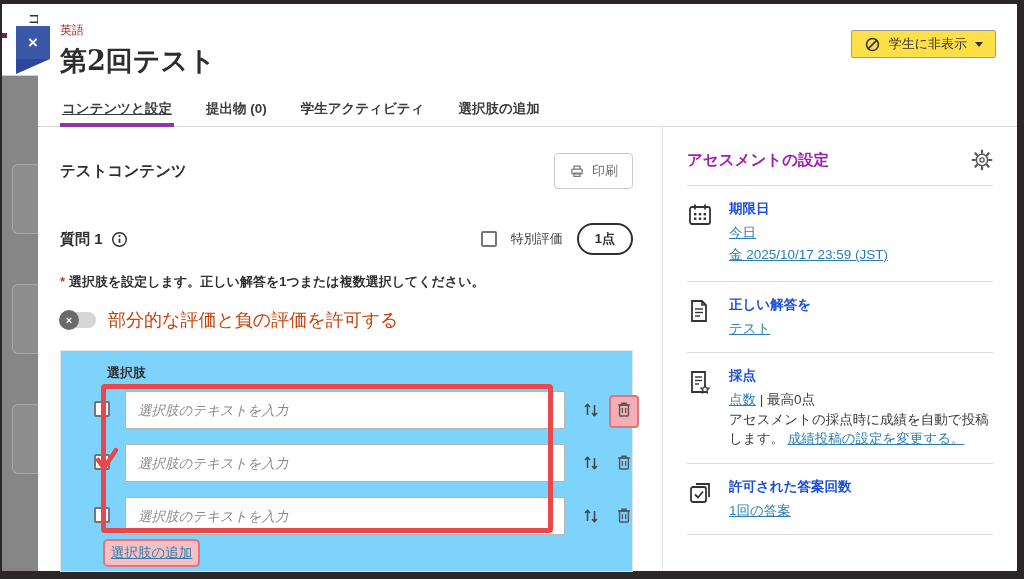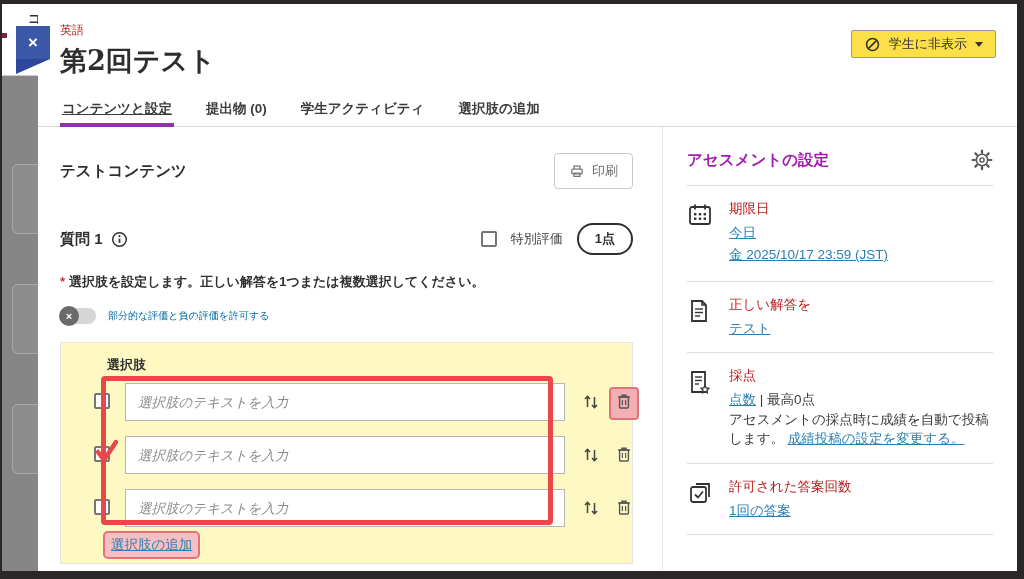--- a/index.html
+++ b/index.html
@@ -48,44 +48,44 @@
   .cb { width:16px; height:16px; border:2px solid #757575; border-radius:2px; background:#fff; }
   .special-label { font-size:13px; color:#3b3b3b; }
   .points-pill { border:2px solid #2f2f2f; border-radius:999px; padding:5px 16px; font-size:13px; font-weight:bold; color:#2f2f2f; background:#fff; cursor:pointer; }
 
   .required-line { margin-top:18px; font-size:13px; font-weight:bold; color:#2f2f2f; }
   .req-star { color:#c0392b; margin-right:4px; }
 
   .toggle-row { margin-top:17px; display:flex; align-items:center; gap:12px; }
   .toggle-track { width:36px; height:16px; background:#d6d6d6; border-radius:999px; position:relative; cursor:pointer; }
   .toggle-knob { position:absolute; left:-1px; top:-2px; width:20px; height:20px; border-radius:50%; background:#6a6a6a; color:#fff; display:flex; align-items:center; justify-content:center; font-size:11px; font-weight:bold; }
-  .toggle-label { font-size:10px; color:#0369a1; }
-
-  
-  .choices-box { margin-top:18px; width:573px; height:222px; background:#fef9c3; border:1px solid #e4e4e4; position:relative; }
+  .toggle-label { font-size:18px; color:#c2410c; }
+
+  
+  .choices-box { margin-top:18px; width:573px; height:222px; background:#7dd3fc; border:1px solid #e4e4e4; position:relative; }
   .choices-label { position:absolute; left:46px; top:13px; font-size:13px; font-weight:bold; color:#2f2f2f; }
   .annotation-rect { position:absolute; left:40px; top:33px; width:452px; height:149px; border:5px solid #e8474b; border-radius:4px; pointer-events:none; z-index:5; }
   .choice-row { position:absolute; left:16px; width:100%; height:38px; }
   .row-cb { position:absolute; left:17px; top:10px; }
   .red-check { position:absolute; left:-3px; top:-10px; z-index:6; }
   .choice-input { position:absolute; left:48px; top:0; width:440px; height:38px; border:1px solid #b5b5b5; background:#fff; padding:0 12px; font-size:13.5px; color:#333; font-family:"Liberation Sans","DejaVu Sans",sans-serif; }
   .choice-input::placeholder { color:#8a8a8a; font-style:italic; }
   .sort-icon { position:absolute; left:505px; top:9px; cursor:pointer; }
   .trash-wrap { position:absolute; left:534px; top:6px; padding:3px 4px; cursor:pointer; }
   .trash-wrap.highlight { background:#f4afb4; border:2px solid #e2737c; border-radius:4px; top:4px; left:532px; }
   .add-link-wrap { position:absolute; left:42px; top:188px; padding:2px 6px 3px 6px; background:#f6bfc3; border:2px solid #e2737c; border-radius:5px; }
   a.link { color:#2d7eb0; text-decoration:underline; font-size:13.5px; cursor:pointer; }
 
   
   .side-title-row { display:flex; justify-content:space-between; align-items:center; }
   .side-title { font-size:15.5px; font-weight:bold; color:#a21caf; }
   .divider { border-bottom:1px solid #dcdcdc; margin:14px 0; }
   .side-section { display:flex; gap:14px; }
   .side-icon { width:28px; flex:none; padding-top:2px; }
-  .side-sec-title { font-size:13.5px; font-weight:normal; color:#b91c1c; margin-bottom:5px; }
+  .side-sec-title { font-size:13.5px; font-weight:bold; color:#1d4ed8; margin-bottom:5px; }
   .side-links a { display:inline-block; margin-bottom:3px; }
   .side-text { font-size:13.5px; color:#3b3b3b; line-height:1.45; }
   .gear-btn { cursor:pointer; }
 </style>
 </head>
 <body>
 
 <div class="frame">
 
   <div class="underlay">

